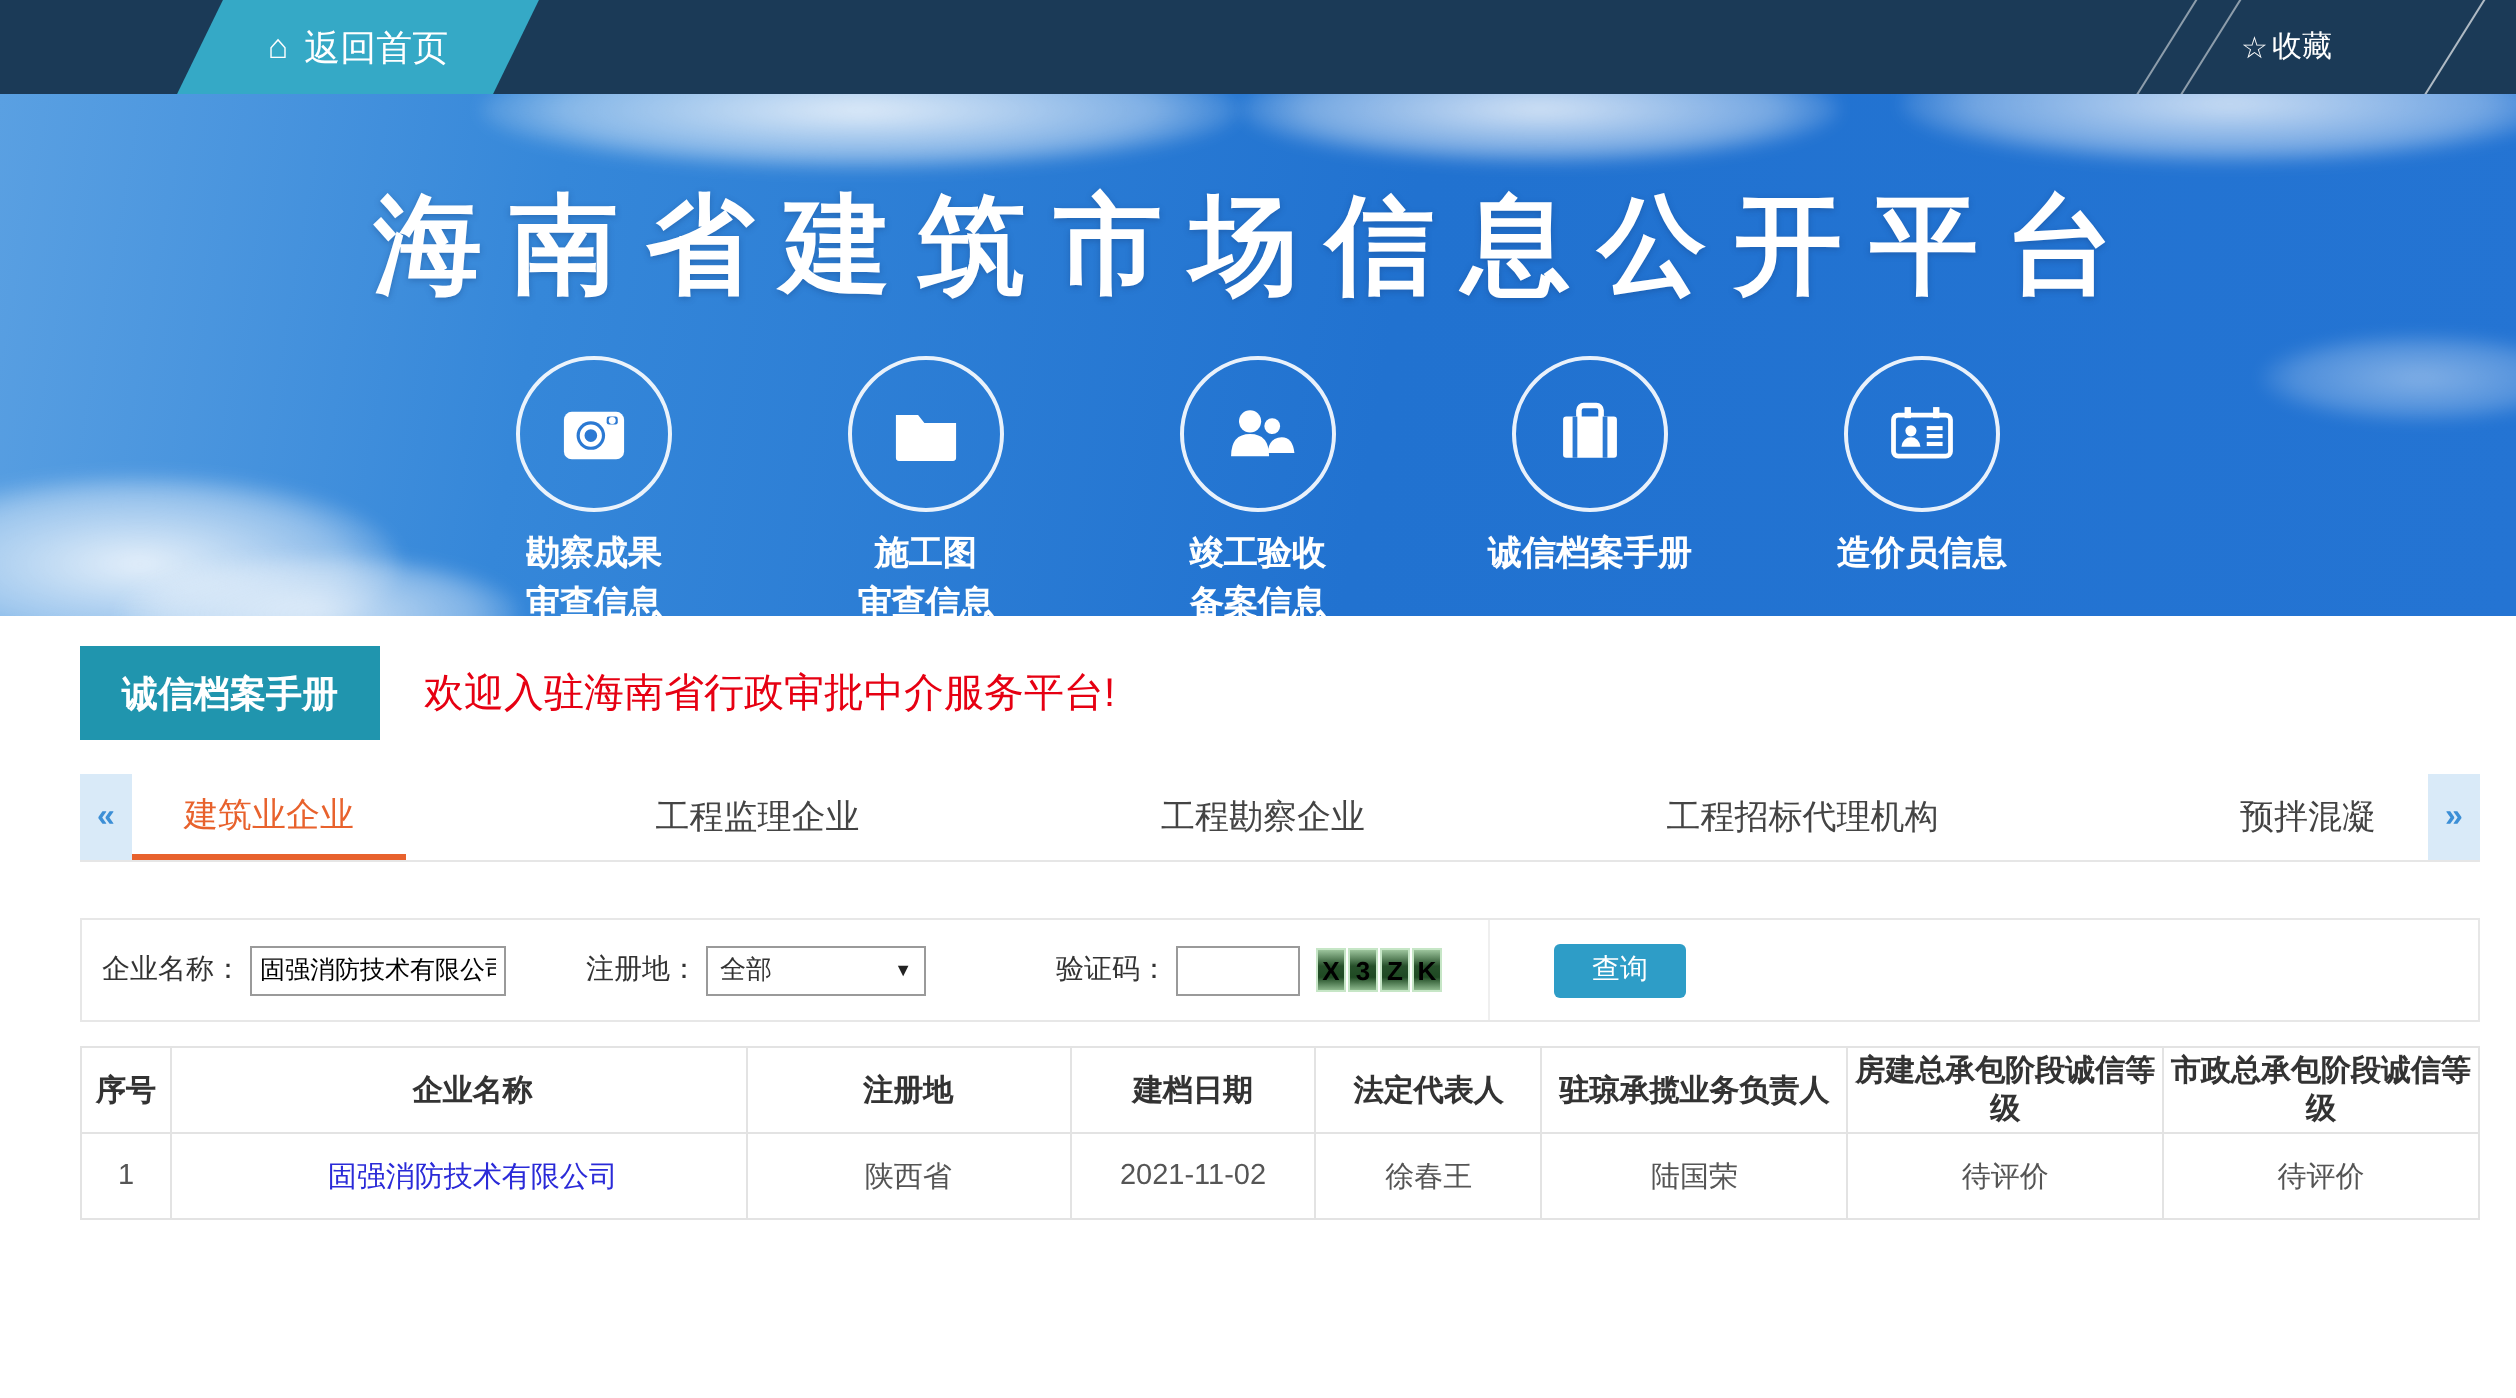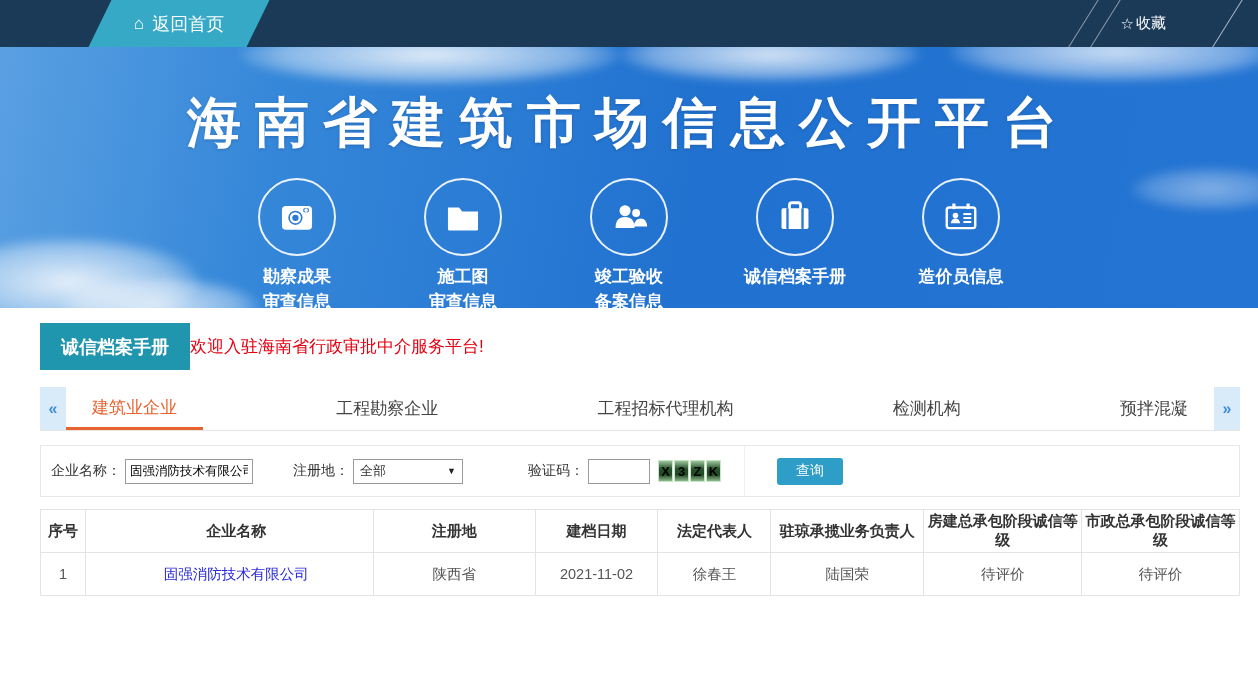--- a/index.html
+++ b/index.html
@@ -45,33 +45,33 @@
   .nav-label { margin-top:9px; color:#fff; font-size:17px; font-weight:bold;
               text-align:center; line-height:1.45; white-space:nowrap; }
 
   
   .content { padding:0 18px 0 40px; }
 
   .section-row { margin-top:15px; display:flex; align-items:center; }
   .section-badge { width:150px; height:47px; background:#2095ae; color:#fff;
               font-size:18px; font-weight:bold; display:flex; align-items:center;
               justify-content:center; }
-  .welcome { color:#e60012; font-size:17px; }
+  .welcome { margin-left:22px; color:#e60012; font-size:20px; }
 
   .tabbar { margin-top:17px; height:44px; display:flex; align-items:stretch;
             border-bottom:1px solid #e6e6e6; width:1200px; }
   .tab-arrow { width:26px; background:#d9eaf8; color:#3c8fd6; font-size:16px;
             font-weight:bold; display:flex; align-items:center; justify-content:center;
             cursor:pointer; }
   .tabs { flex:1; display:flex; justify-content:space-between;gap:43px; }
   .tab { display:flex; align-items:center; padding:0 26px; font-size:17px;
          color:#444; cursor:pointer; white-space:nowrap; }
   .tab.active { color:#e8622d; border-bottom:3px solid #e8622d; }
 
-  .search-panel { margin-top:14px; width:1200px; height:52px;
+  .search-panel { margin-top:28px; width:1200px; height:52px;
             border:1px solid #e7e7e7; display:flex; align-items:center;
             font-size:14px; color:#333; }
   .f-label { margin-left:10px; white-space:nowrap; }
   .txt-input { height:25px; border:1px solid #9a9a9a; font-size:12.5px;
             padding:0 4px; font-family:inherit; }
   .name-input { width:128px; margin-left:4px; }
   .gap30 { width:30px; } .gap55 { width:55px; }
   .select-box { width:110px; height:25px; border:1px solid #9a9a9a; margin-left:4px;
             display:flex; align-items:center; justify-content:space-between;
             padding:0 6px; font-size:13px; cursor:pointer; background:#fff; }
@@ -211,23 +211,23 @@
 
   <div class="section-row">
     <div class="section-badge">诚信档案手册</div>
     <div class="welcome">欢迎入驻海南省行政审批中介服务平台!</div>
   </div>
 
   <div class="tabbar">
     <div class="tab-arrow">«</div>
     <div class="tabs">
       <div class="tab active">建筑业企业</div>
+      <div class="tab">工程监理企业</div>
       <div class="tab">工程勘察企业</div>
       <div class="tab">工程招标代理机构</div>
-      <div class="tab">检测机构</div>
       <div class="tab">预拌混凝</div>
     </div>
     <div class="tab-arrow">»</div>
   </div>
 
   <div class="search-panel">
     <span class="f-label">企业名称：</span>
     <input class="txt-input name-input" type="text" value="固强消防技术有限公司" style="">
     <span class="gap30"></span>
     <span class="f-label">注册地：</span>

